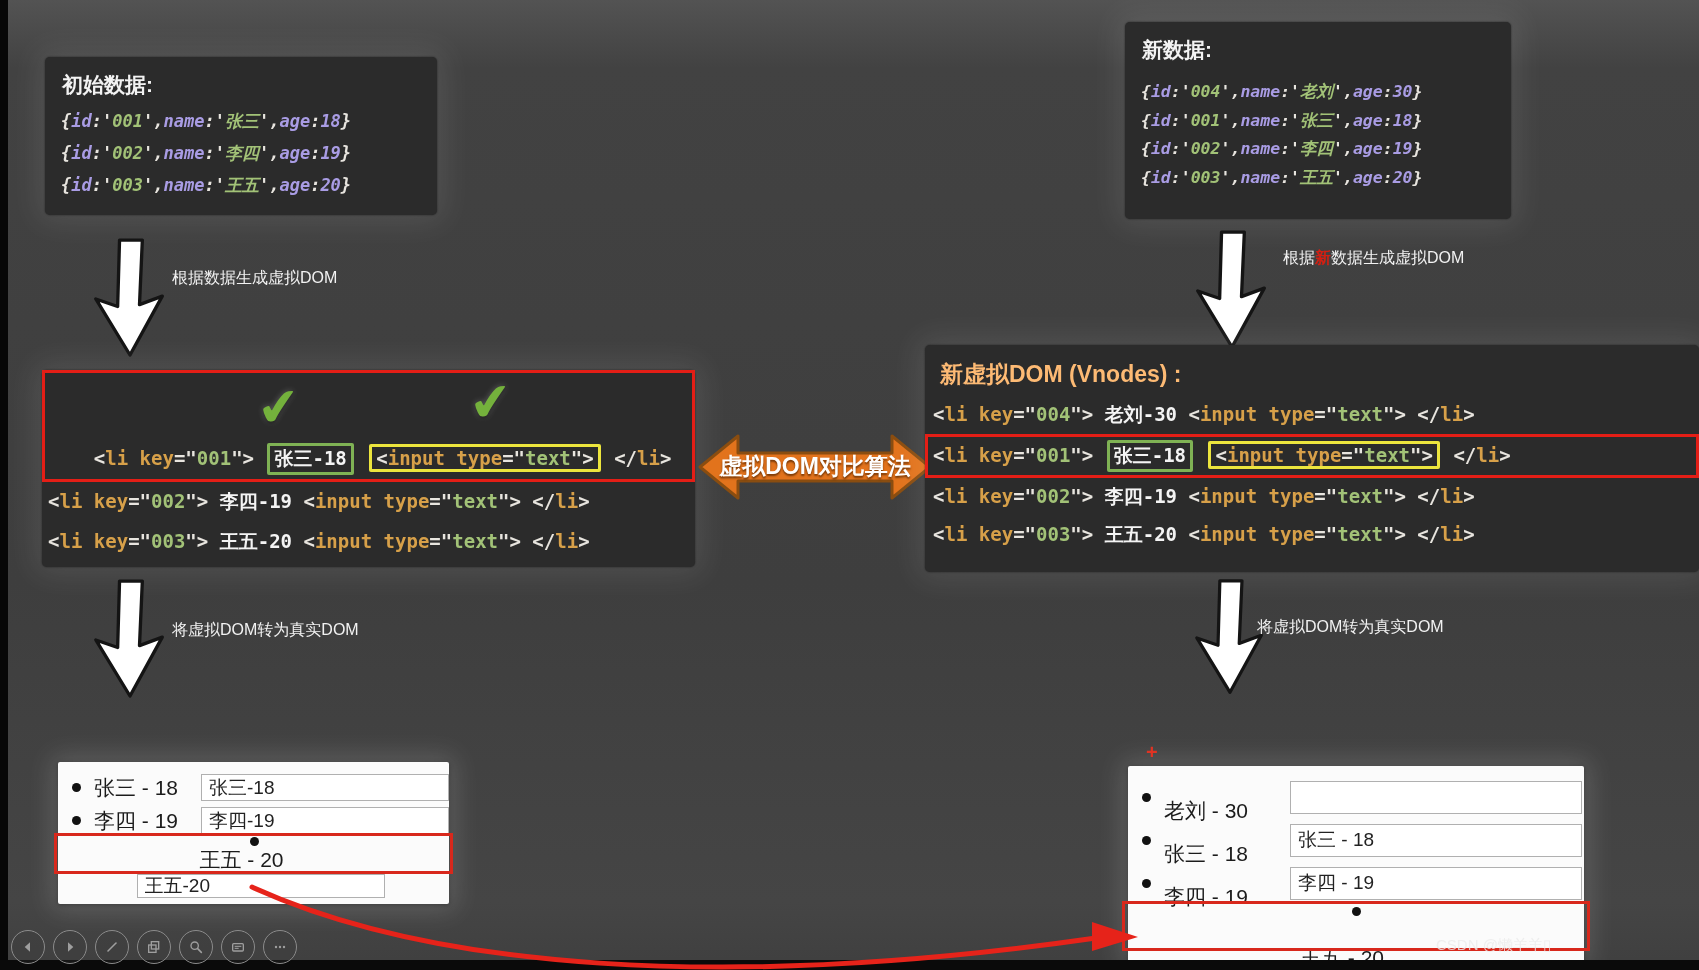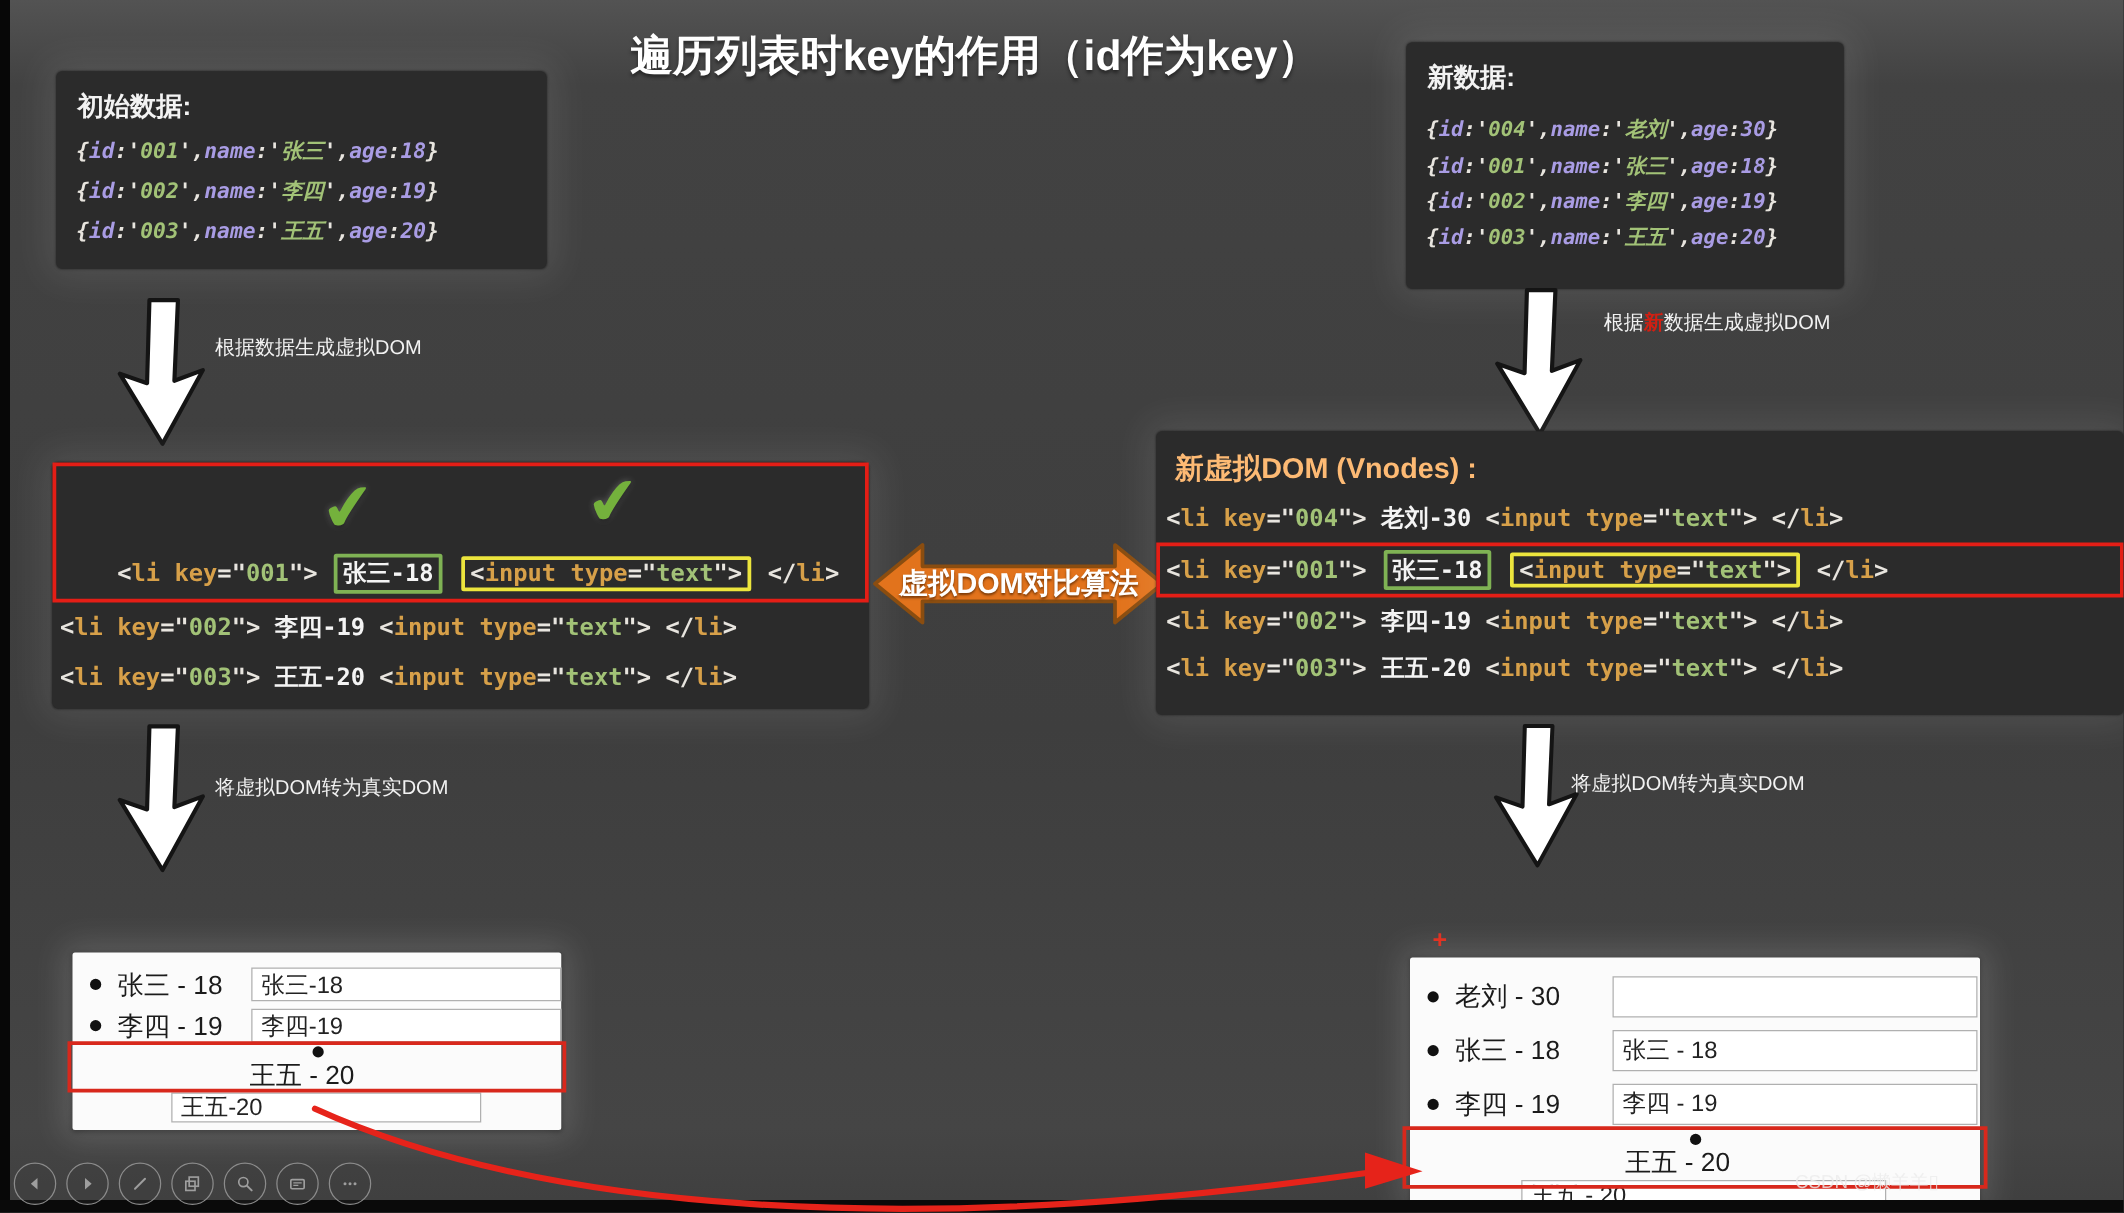--- a/index.html
+++ b/index.html
@@ -68,21 +68,21 @@
   .panel{position:absolute;background:#fbfbfb;border-radius:2px;
          box-shadow:0 0 26px 7px rgba(255,255,255,.14),0 1px 4px rgba(0,0,0,.4);}
   #panel-left{left:58px;top:762px;width:391px;height:133px;padding-top:9px;}
   #panel-right{left:1128px;top:766px;width:456px;height:185px;padding-top:12px;}
   .dom-row{display:flex;align-items:center;padding-left:14px;}
   #panel-left .dom-row{height:33px;}
   #panel-right .dom-row{height:38px;margin-bottom:5px;}
   .bullet{width:9px;height:9px;background:#111;border-radius:50%;margin-right:13px;flex:0 0 auto;}
   .dom-label{font-size:21px;color:#1b1b1b;white-space:nowrap;}
   #panel-left .dom-label{width:122px;}
-  #panel-right .dom-label{width:126px;}
+  #panel-right .dom-label{width:126px;margin-top:28px;}
   .dom-input{border:1px solid #b0b0b0;background:#ffffff;color:#222;font-size:19px;
              padding:0 7px;font-family:"Liberation Sans",sans-serif;}
   #panel-left .dom-input{width:232px;height:25px;}
   #panel-right .dom-input{width:276px;height:31px;}
   .dom-row.red{outline:3px solid #d8281c;outline-offset:1px;flex-direction:column;}
   #panel-right .dom-row.red{outline-offset:3px;}
   #red-marker{position:absolute;left:1146px;top:742px;color:#e03323;font-size:20px;
               font-weight:bold;line-height:1;}
 
   
@@ -104,32 +104,31 @@
 <div id="stage">
 
   <svg class="hiddensvg" aria-hidden="true">
     <symbol id="handArrow" viewBox="0 0 80 128">
       <polygon points="29,3 53,3 50,71 74,62 40,124 4,65 27,73" fill="#ffffff" stroke="#141414" stroke-width="3.5" stroke-linejoin="round"></polygon>
     </symbol>
   </svg>
 
   <div class="edge-left"></div>
 
-  <div id="main-title">遍历列表时key的作用（id作为key）</div>
 
   <div class="dbox" id="box-init" style="left:45px;top:57px;width:392px;height:158px;">
     <div class="dtitle">初始数据:</div>
     <div class="dlines">
       <div class="dline"><span><span class="c-pu">{</span><span class="c-key">id</span><span class="c-pu">:</span><span class="c-pu">'</span><span class="c-str">001</span><span class="c-pu">'</span><span class="c-pu">,</span><span class="c-key">name</span><span class="c-pu">:</span><span class="c-pu">'</span><span class="c-str">张三</span><span class="c-pu">'</span><span class="c-pu">,</span><span class="c-key">age</span><span class="c-pu">:</span><span class="c-num">18</span><span class="c-pu">}</span></span></div>
       <div class="dline"><span><span class="c-pu">{</span><span class="c-key">id</span><span class="c-pu">:</span><span class="c-pu">'</span><span class="c-str">002</span><span class="c-pu">'</span><span class="c-pu">,</span><span class="c-key">name</span><span class="c-pu">:</span><span class="c-pu">'</span><span class="c-str">李四</span><span class="c-pu">'</span><span class="c-pu">,</span><span class="c-key">age</span><span class="c-pu">:</span><span class="c-num">19</span><span class="c-pu">}</span></span></div>
       <div class="dline"><span><span class="c-pu">{</span><span class="c-key">id</span><span class="c-pu">:</span><span class="c-pu">'</span><span class="c-str">003</span><span class="c-pu">'</span><span class="c-pu">,</span><span class="c-key">name</span><span class="c-pu">:</span><span class="c-pu">'</span><span class="c-str">王五</span><span class="c-pu">'</span><span class="c-pu">,</span><span class="c-key">age</span><span class="c-pu">:</span><span class="c-num">20</span><span class="c-pu">}</span></span></div>
     </div>
   </div>
 
-  <div class="dbox" id="box-new" style="left:1125px;top:34px;width:350px;height:197px;">
+  <div class="dbox" id="box-new" style="left:1125px;top:22px;width:386px;height:197px;">
     <div class="dtitle">新数据:</div>
     <div class="dlines tight gap">
       <div class="dline"><span><span class="c-pu">{</span><span class="c-key">id</span><span class="c-pu">:</span><span class="c-pu">'</span><span class="c-str">004</span><span class="c-pu">'</span><span class="c-pu">,</span><span class="c-key">name</span><span class="c-pu">:</span><span class="c-pu">'</span><span class="c-str">老刘</span><span class="c-pu">'</span><span class="c-pu">,</span><span class="c-key">age</span><span class="c-pu">:</span><span class="c-num">30</span><span class="c-pu">}</span></span></div>
       <div class="dline"><span><span class="c-pu">{</span><span class="c-key">id</span><span class="c-pu">:</span><span class="c-pu">'</span><span class="c-str">001</span><span class="c-pu">'</span><span class="c-pu">,</span><span class="c-key">name</span><span class="c-pu">:</span><span class="c-pu">'</span><span class="c-str">张三</span><span class="c-pu">'</span><span class="c-pu">,</span><span class="c-key">age</span><span class="c-pu">:</span><span class="c-num">18</span><span class="c-pu">}</span></span></div>
       <div class="dline"><span><span class="c-pu">{</span><span class="c-key">id</span><span class="c-pu">:</span><span class="c-pu">'</span><span class="c-str">002</span><span class="c-pu">'</span><span class="c-pu">,</span><span class="c-key">name</span><span class="c-pu">:</span><span class="c-pu">'</span><span class="c-str">李四</span><span class="c-pu">'</span><span class="c-pu">,</span><span class="c-key">age</span><span class="c-pu">:</span><span class="c-num">19</span><span class="c-pu">}</span></span></div>
       <div class="dline"><span><span class="c-pu">{</span><span class="c-key">id</span><span class="c-pu">:</span><span class="c-pu">'</span><span class="c-str">003</span><span class="c-pu">'</span><span class="c-pu">,</span><span class="c-key">name</span><span class="c-pu">:</span><span class="c-pu">'</span><span class="c-str">王五</span><span class="c-pu">'</span><span class="c-pu">,</span><span class="c-key">age</span><span class="c-pu">:</span><span class="c-num">20</span><span class="c-pu">}</span></span></div>
     </div>
   </div>
 
   <svg class="harrow" id="arrow1L" width="76" height="124">

